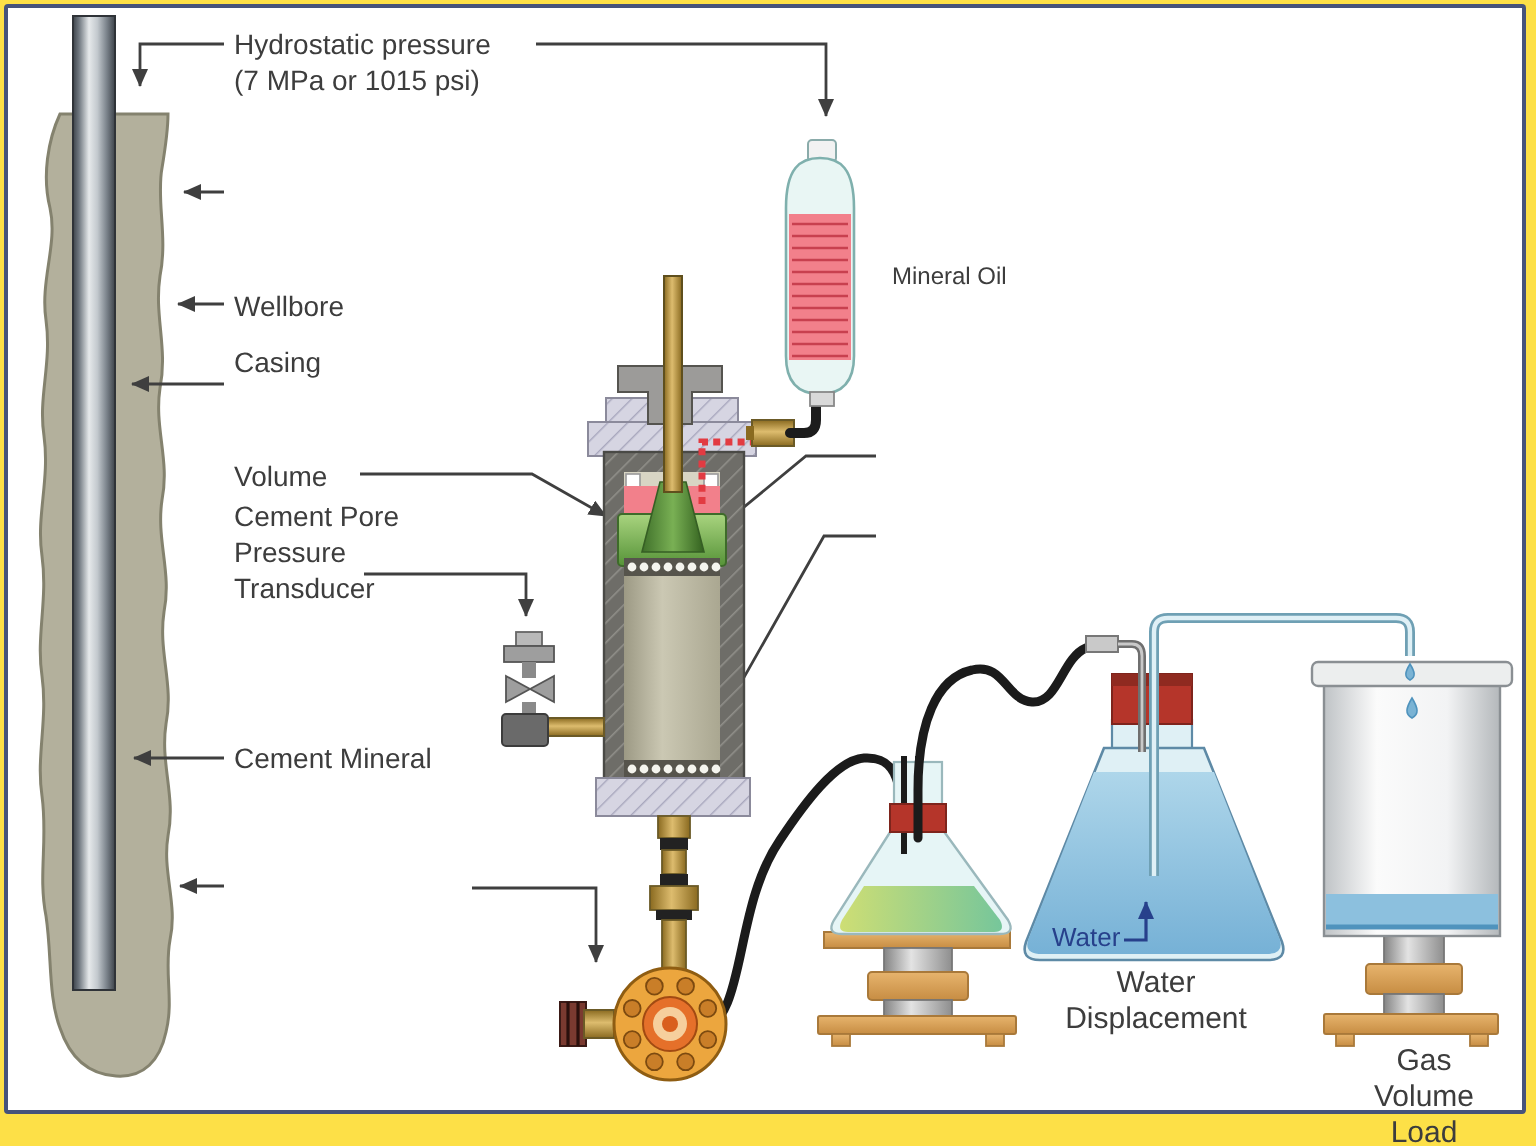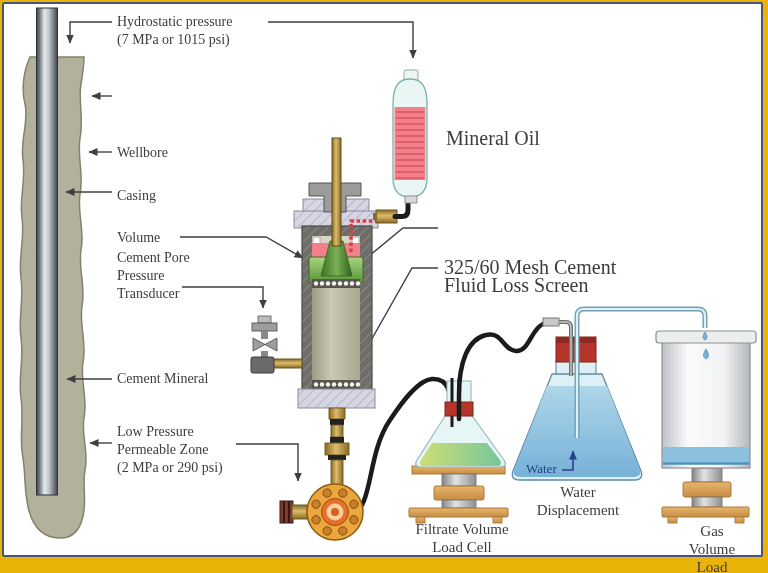--- a/index.html
+++ b/index.html
@@ -1,32 +1,32 @@
 <!DOCTYPE html>
 <html style="--border: #46537b; --label-text: #3d3d3d; --leader-line: #3f3f3f; --mineral-oil-pink: #f2808b; --oil-dashed-line: #e23b42; --plunger-green: #8cc063; --cement-gray: #b5b29c; --brass: #c59a3f; --manifold-orange: #eca63e; --water-blue: #8cc0de; --filtrate-green: #a8d287; --stopper-red: #b5352a; --load-cell-tan: #dca45c; --rock-tan: #b3b09c; --water-text-blue: #27408b;"><head>
 <meta charset="utf-8">
 <style>
   html,body{margin:0;padding:0;background:#fff;}
   .stage{
     position:relative;width:768px;height:573px;
-    background:#eab308;
-    font-family:Liberation Serif, serif;
+    background:#fde047;
+    font-family:Liberation Sans, sans-serif;
     overflow:hidden;
   }
   .frame{
     position:absolute;left:2px;top:2px;width:757px;height:551px;
     background:#ffffff;border:2px solid var(--border,#46537b);border-radius:2px;
   }
   svg.layer{position:absolute;left:0;top:0;}
   .lbl{
     position:absolute;white-space:pre-line;
     color:var(--label-text,#3d3d3d);
     font-size:14px;line-height:18px;letter-spacing:0;
   }
-  .lbl.mid{font-size:20px;}
+  .lbl.mid{font-size:12px;}
   .lbl.bottom{font-size:15px;line-height:18px;text-align:center;transform:translateX(-50%);}
   .lbl.water{color:var(--water-text-blue,#27408b);font-size:13px;line-height:14px;}
 </style>
 </head>
 <body>
 
 <div class="stage">
   <div class="frame"></div>
 
   <svg class="layer" width="768" height="573" viewBox="0 0 768 573">
@@ -274,35 +274,28 @@
       <path d="M577,438 L577,316 Q577,309 584,309 L698,309 Q705,309 705,316 L705,328" fill="none" stroke="#6fa0b4" stroke-width="5"></path>
       <path d="M577,438 L577,316 Q577,309 584,309 L698,309 Q705,309 705,316 L705,328" fill="none" stroke="#dff0f6" stroke-width="2.2"></path>
       <path d="M705,332 C702.5,336 702,338.5 705,340 C708,338.5 707.5,336 705,332 Z" fill="#7ab3d4" stroke="#4f93bd" stroke-width="0.8"></path>
       <path d="M706,349 C703,354 702.3,357 706,359 C709.7,357 709,354 706,349 Z" fill="#7ab3d4" stroke="#4f93bd" stroke-width="0.8"></path>
     </g>
   </svg>
 
   <div class="lbl" style="left:117px;top:13px">Hydrostatic pressure
 (7 MPa or 1015 psi)</div>
   <div class="lbl" style="left:117px;top:144px">Wellbore</div>
-  <div class="lbl" style="left:117px;top:187px">Casing</div>
+  <div class="lbl" style="left:117px;top:172px">Casing</div>
   <div class="lbl" style="left:117px;top:229px">Volume</div>
   <div class="lbl" style="left:117px;top:249px">Cement Pore
 Pressure
 Transducer</div>
   <div class="lbl" style="left:117px;top:370px">Cement Mineral</div>
-  <div class="lbl" style="left:117px;top:423px">Low Pressure
-Permeable Zone
-(2 MPa or 290 psi)</div>
 
   <div class="lbl mid" style="left:446px;top:129px">Mineral Oil</div>
-  <div class="lbl mid" style="left:444px;top:258px">325/60 Mesh Cement
-Fluid Loss Screen</div>
 
   <div class="lbl water" style="left:526px;top:462px">Water</div>
 
-  <div class="lbl bottom" style="left:462px;top:520px">Filtrate Volume
-Load Cell</div>
   <div class="lbl bottom" style="left:578px;top:483px">Water
 Displacement</div>
   <div class="lbl bottom" style="left:712px;top:522px">Gas Volume
 Load Cell</div>
 </div>
 
 </body></html>

